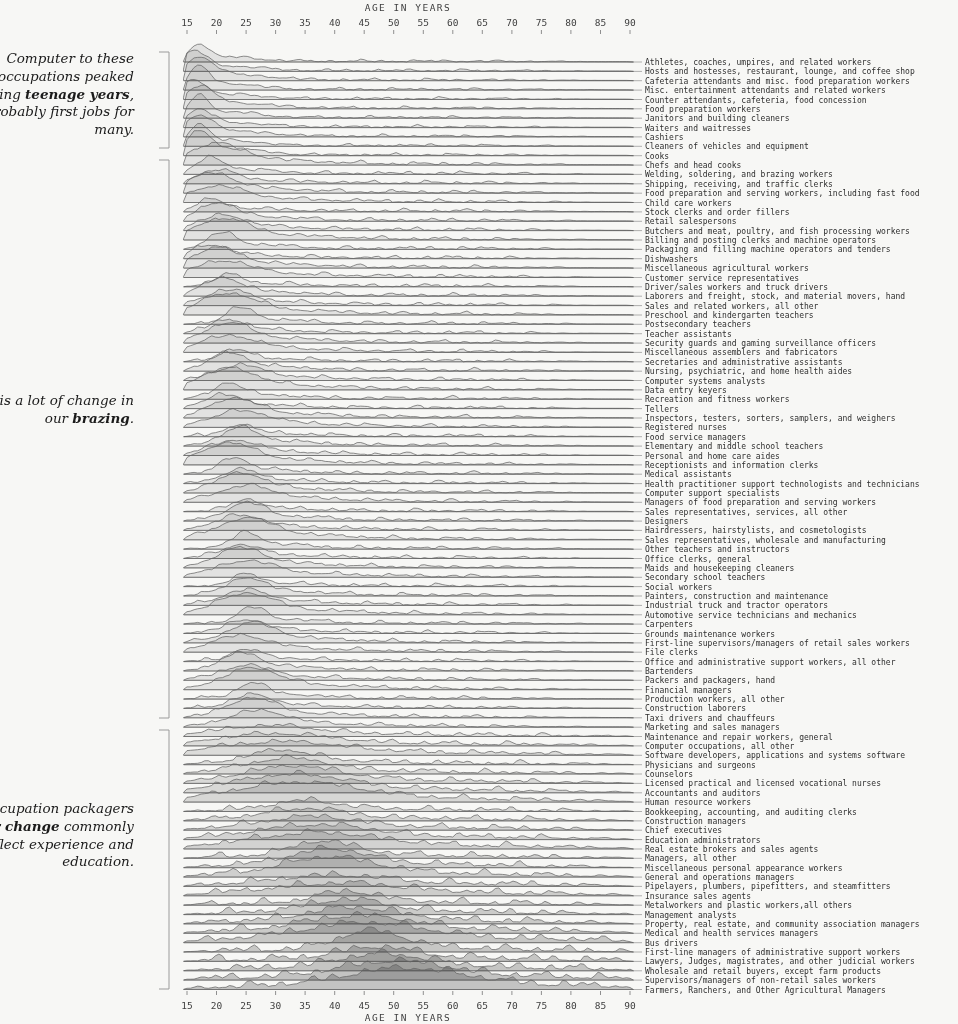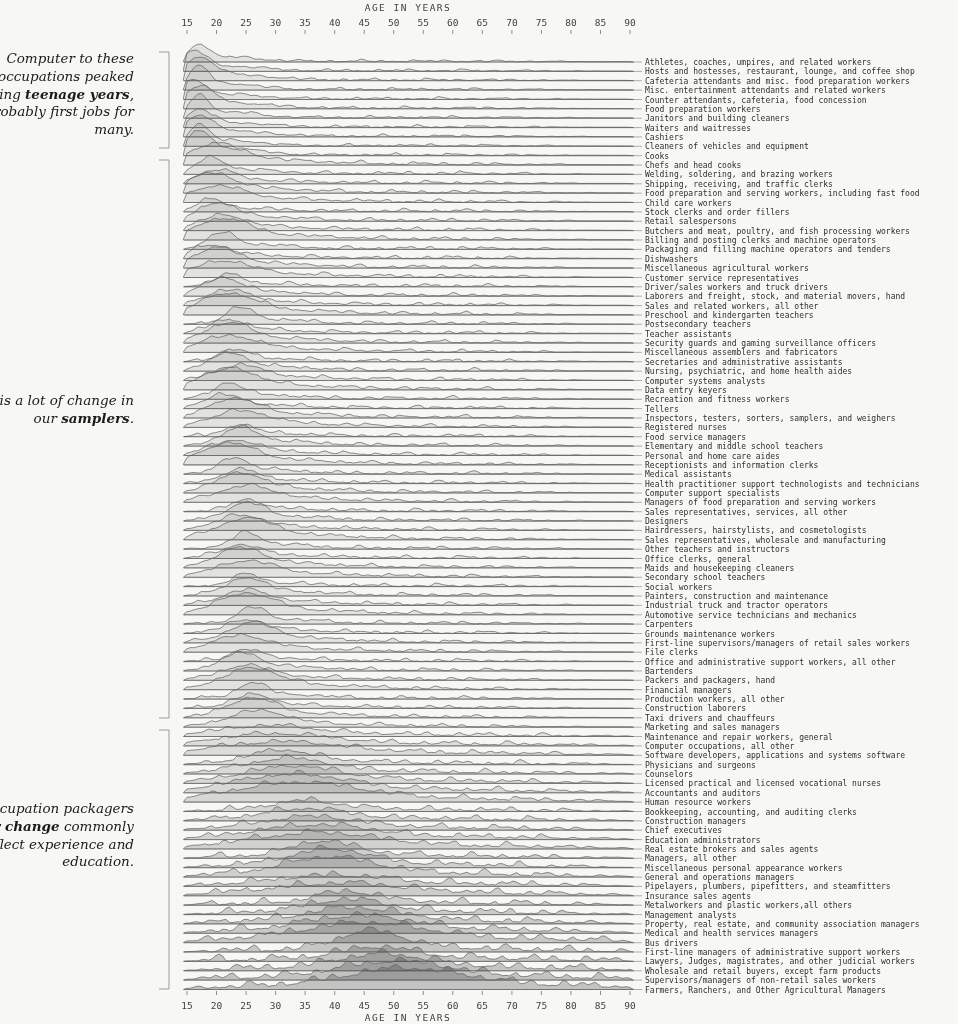--- a/index.html
+++ b/index.html
@@ -397,20 +397,20 @@
     <path class="bracket" d="M159 52 H169 V148 H159"></path>
     <path class="bracket" d="M159 160 H169 V718 H159"></path>
     <path class="bracket" d="M159 730 H169 V989 H159"></path>
   </svg>
 
   <div class="annotation" style="right:800px; top:50px; width:176px;">
     <span>Computer to these occupations peaked during </span><b>teenage years</b><span>, probably first jobs for many.</span>
   </div>
 
   <div class="annotation" style="right:800px; top:392px; width:185px;">
-    <span>There is a lot of change in our </span><b>samplers</b><span>.</span>
+    <span>There is a lot of change in our </span><b>brazing</b><span>.</span>
   </div>
 
   <div class="annotation" style="right:800px; top:800px; width:180px;">
     <span>Occupation packagers </span><b>after change</b><span> commonly reflect experience and education.</span>
   </div>
 
 </div>
 
 </body></html>

